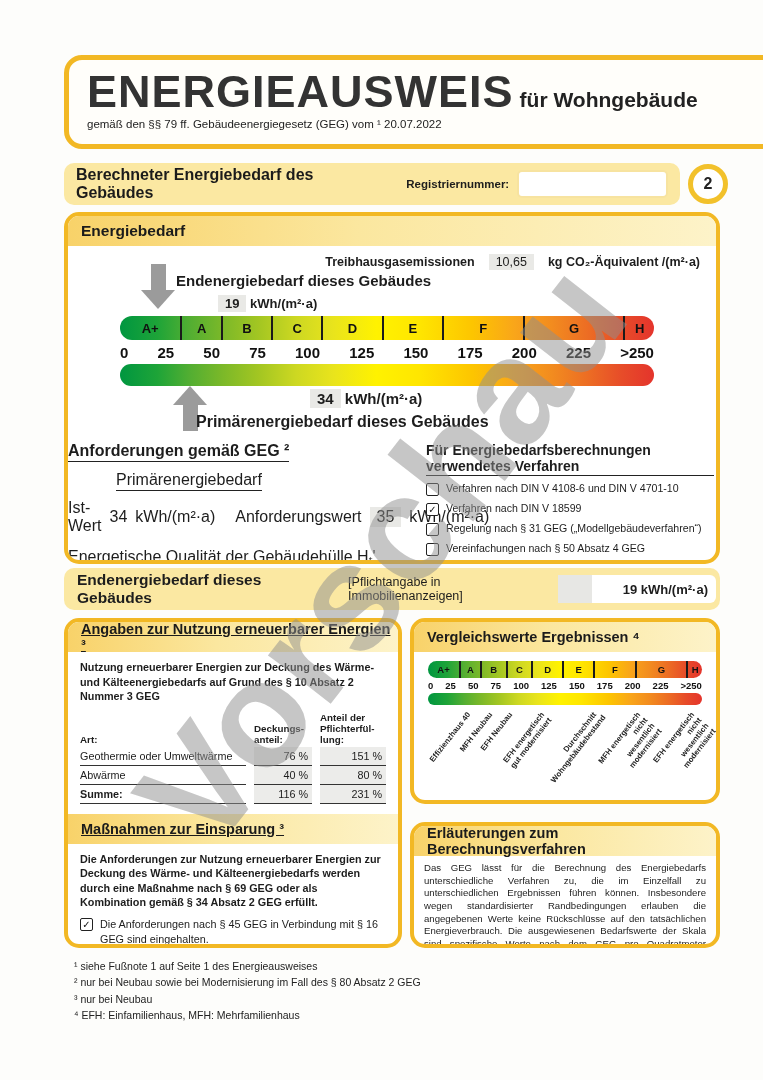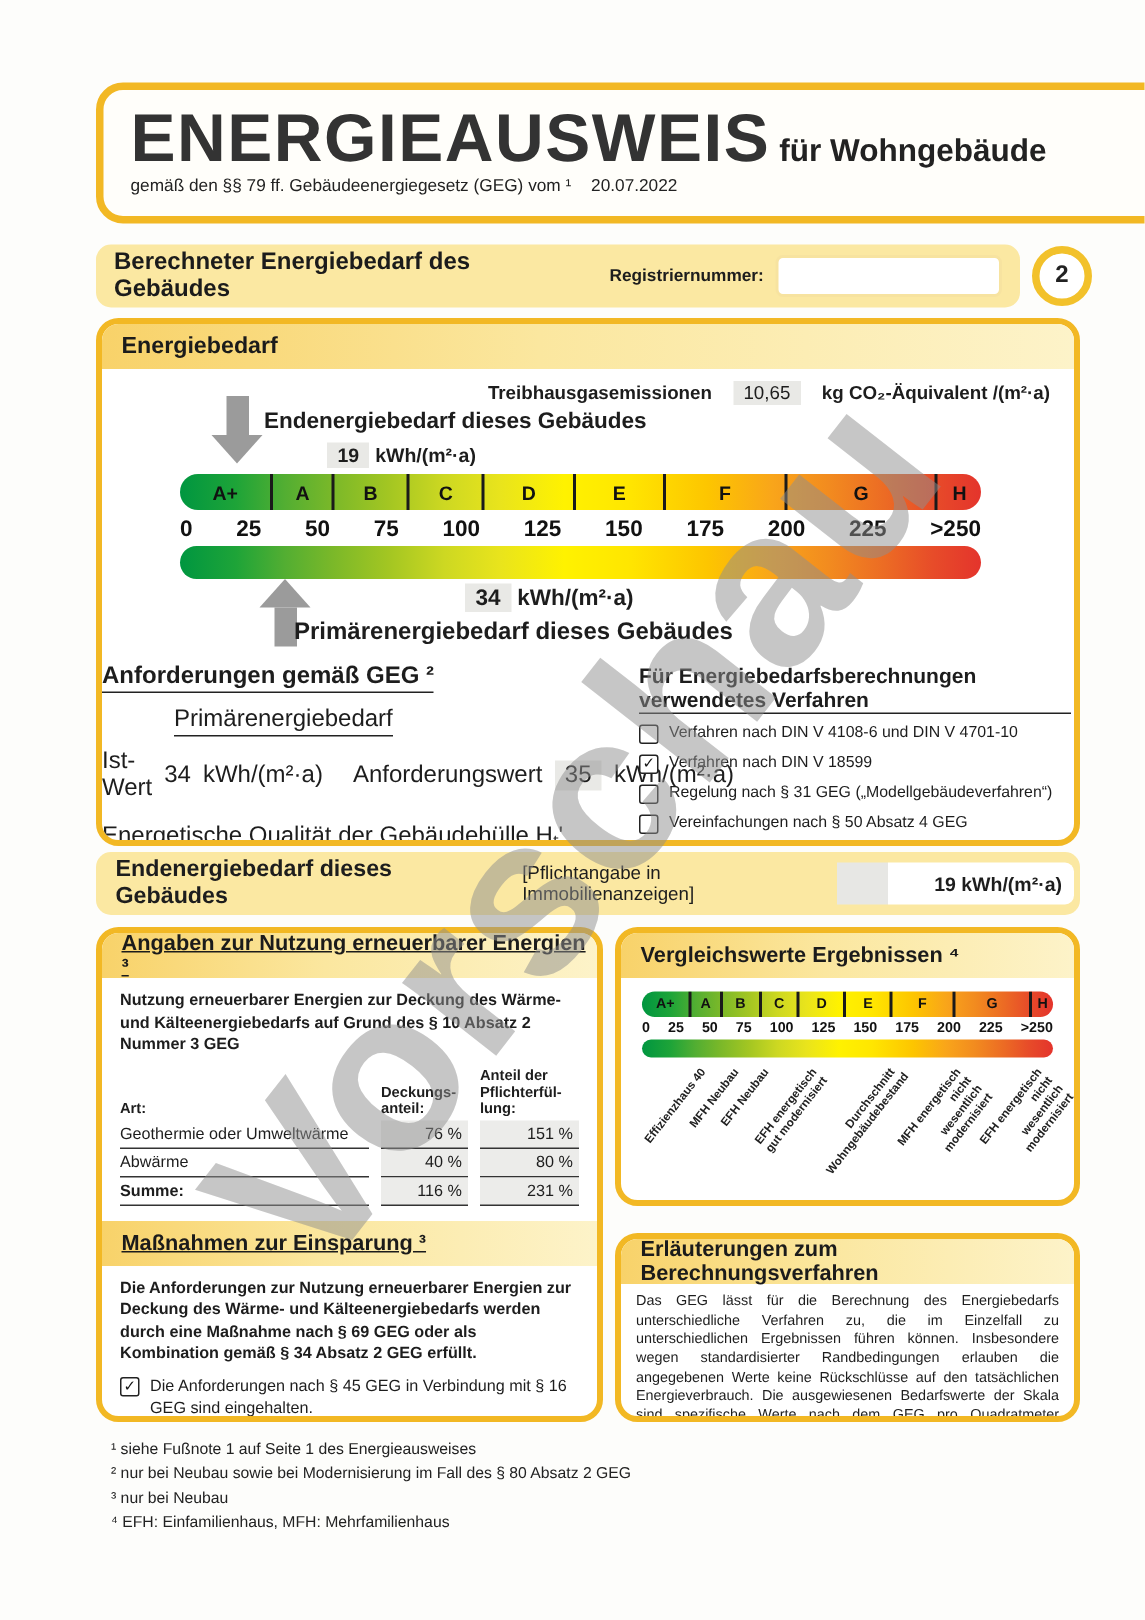--- a/index.html
+++ b/index.html
@@ -17,21 +17,21 @@
     transform:rotate(-52deg);z-index:40;pointer-events:none;letter-spacing:2px;
   }
   
   .header-box{
     position:absolute;left:64px;top:55px;width:763px;height:94px;box-sizing:border-box;
     border:5px solid #f2b824;border-radius:18px;background:#fffefa;padding:8px 18px 6px 18px;
   }
   .main-title{font-size:45px;font-weight:bold;color:#333;letter-spacing:1px;line-height:1.05;}
   .title-suffix{font-size:21px;font-weight:bold;color:#222;margin-left:6px;}
   .subtitle{font-size:11.5px;color:#222;margin-top:3px;}
-  .subtitle .date{margin-left:10px;}
+  .subtitle .date{margin-left:0;}
   
   .reg-bar{
     position:absolute;left:64px;top:163px;width:616px;height:42px;box-sizing:border-box;
     background:#fbe8a2;border-radius:10px;display:flex;align-items:center;padding:0 12px;
   }
   .reg-title{font-size:16px;font-weight:bold;color:#1b1b1b;}
   .reg-label{font-size:11.5px;font-weight:bold;margin-left:22px;}
   .reg-input{
     display:inline-block;width:152px;height:24px;background:#fff;
     border:2px solid #f7e3a0;border-radius:5px;margin-left:8px;

